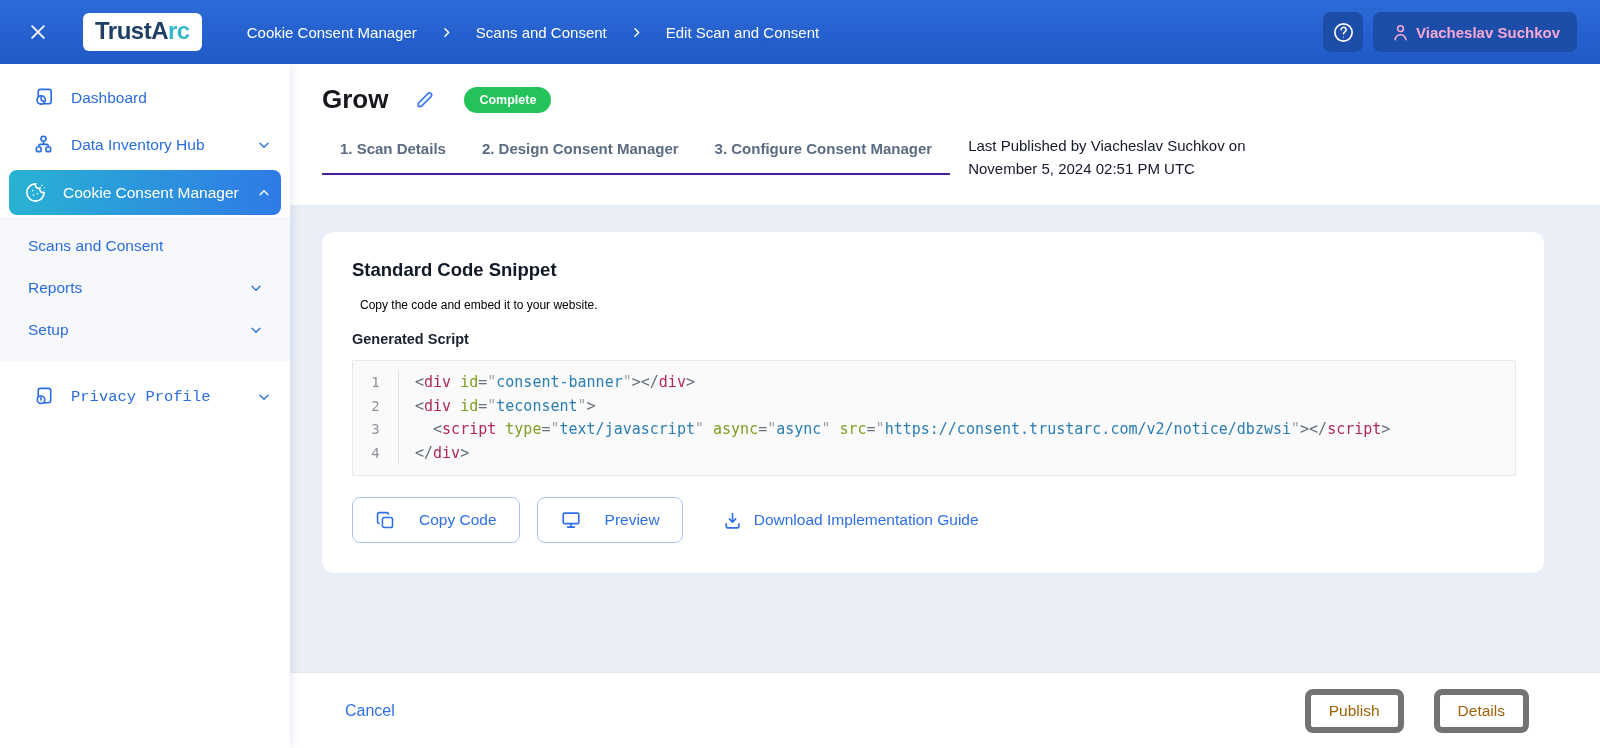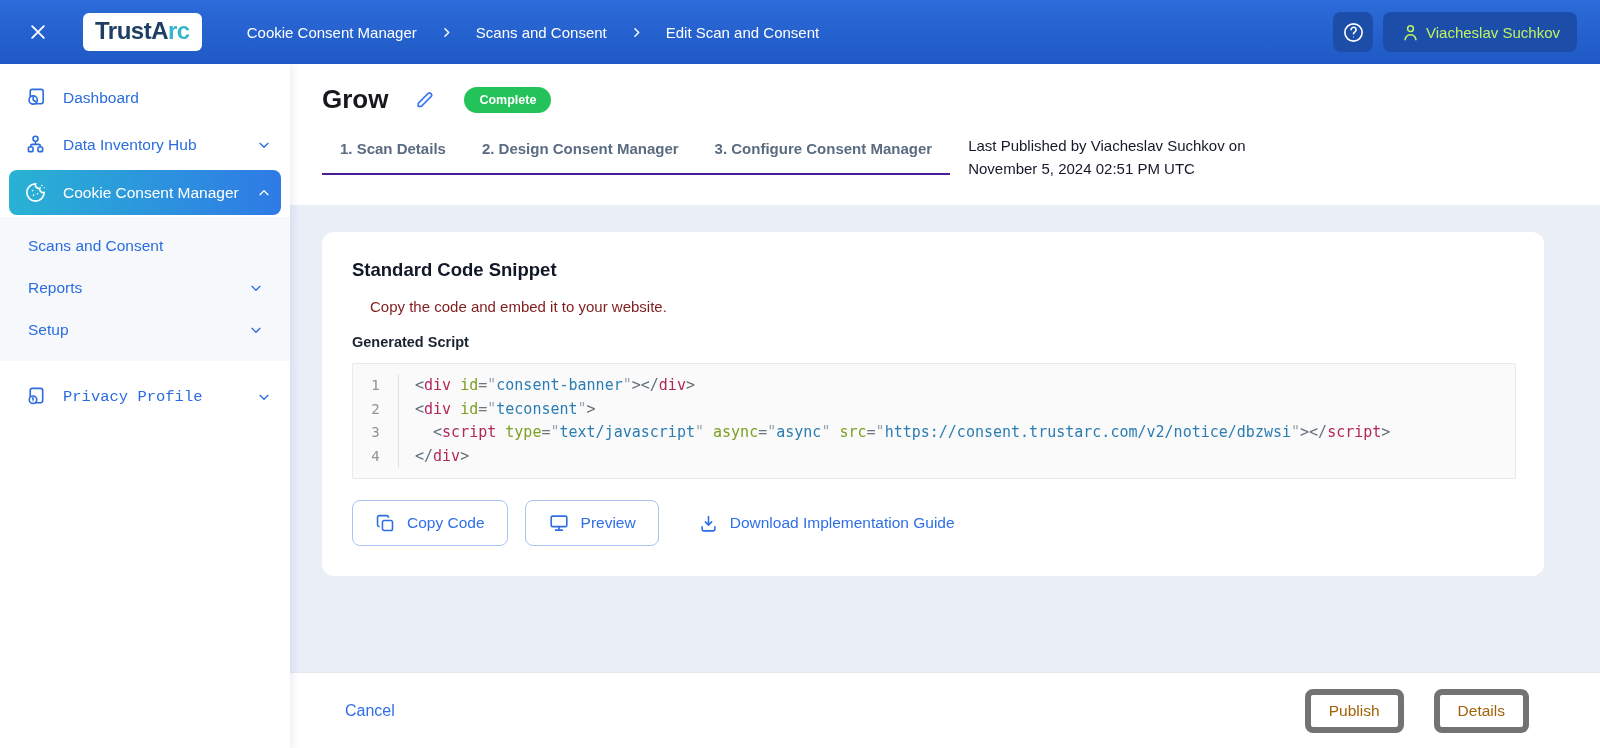--- a/index.html
+++ b/index.html
@@ -30,29 +30,29 @@
   .logo{background:#fff;border-radius:6px;padding:4px 12px 6px;margin-left:27px;
     font-weight:bold;font-size:24px;letter-spacing:-0.5px;line-height:1.2;}
   .logo-a{color:#1f3e63;}
   .logo-b{color:#35b6ca;}
   .breadcrumb{display:flex;align-items:center;margin-left:45px;color:#fff;font-size:15px;}
   .crumb{cursor:pointer;white-space:nowrap;}
   .crumb-sep{margin:0 22px;display:flex;align-items:center;color:#fff;}
   .topbar-right{margin-left:auto;display:flex;align-items:center;gap:10px;}
   .help-btn{width:40px;height:40px;border:none;border-radius:8px;background:var(--header-dark);
     color:#fff;display:flex;align-items:center;justify-content:center;cursor:pointer;}
-  .user-btn{height:40px;border:none;border-radius:8px;background:var(--header-dark);color:#bef264;
+  .user-btn{height:40px;border:none;border-radius:8px;background:var(--header-dark);color:#f9a8d4;
     display:flex;align-items:center;gap:5px;padding:0 17px;font-size:15px;cursor:pointer;
-    font-family:"Liberation Sans",sans-serif;}
+    font-family:"Liberation Sans",sans-serif;font-weight:bold;}
 
   
   .body{flex:1;display:flex;min-height:0;}
   .sidebar{width:290px;flex-shrink:0;background:#fff;padding-top:10px;
     box-shadow:2px 0 8px rgba(25,55,115,0.10);position:relative;z-index:4;}
-  .side-item{display:flex;align-items:center;gap:16px;padding:12px 18px 12px 24px;
+  .side-item{display:flex;align-items:center;gap:16px;padding:12px 18px 12px 32px;
     color:#2b6de0;font-size:15.5px;cursor:pointer;}
   .side-item .icon svg{display:block;}
   .side-item .chev{margin-left:auto;display:flex;}
   .side-item.active{
     background:linear-gradient(90deg,var(--grad1) 0%,var(--grad2) 100%);
     color:#fff;border-radius:8px;margin:2px 9px;padding:11px 9px 11px 15px;}
   .side-sub{background:#f6f8fb;padding:8px 0 10px;margin-top:2px;}
   .sub-item{display:flex;align-items:center;padding:12px 26px 12px 28px;
     color:#2b6de0;font-size:15.5px;cursor:pointer;}
   .sub-item .chev{margin-left:auto;display:flex;}
@@ -73,39 +73,39 @@
   .tab{padding:15px 18px 16px;font-size:15px;font-weight:bold;color:#5b6b81;cursor:pointer;white-space:nowrap;}
   .tab.active{color:var(--accent);background:#fff;
     border:2px solid #c9ddfa;border-bottom:4px solid var(--accent);
     border-radius:10px 10px 0 0;margin-bottom:-3px;padding:13px 21px 13px;}
   .last-pub{font-size:15px;color:#15192a;line-height:23px;margin-left:18px;padding-top:9px;}
 
   
   .content{flex:1;background:#e9eef7;padding:27px 56px 0 32px;min-height:0;}
   .card{background:#fff;border-radius:12px;padding:27px 28px 30px 30px;}
   .card-title{font-size:18.5px;font-weight:bold;color:#101726;margin:0 0 17px;}
-  .card-sub{font-size:15px;color:#7f1d1d;margin:0 18px 19px;}
+  .card-sub{font-size:12px;color:#000000;margin:0 8px 19px;}
   .script-label{font-size:14.5px;font-weight:bold;color:#1a2232;margin-bottom:13px;}
 
   .codeblock{background:#fafafa;border:1px solid #e7e9ec;border-radius:2px;
     display:flex;padding:10px 0;font-family:"DejaVu Sans Mono",monospace;font-size:15px;}
   .gutter{width:46px;flex-shrink:0;border-right:1px solid #dfe2e8;color:#8c939c;text-align:center;}
   .gutter div{height:23.5px;line-height:23.5px;font-size:14px;}
   .codecol{flex:1;padding-left:16px;overflow:hidden;}
   .codecol .cl{height:23.5px;line-height:23.5px;white-space:pre;}
   .tk-p{color:#63707c;}
   .tk-t{color:#b2265a;}
   .tk-a{color:#7d9f23;}
   .tk-v{color:#2b7db3;}
   .tk-q{color:#9aa5ad;}
   .tk-o{color:#6b7480;}
   .tk-s{color:#383a42;}
 
   .btn-row{display:flex;align-items:center;margin-top:21px;}
-  .btn-outline{display:flex;align-items:center;gap:11px;height:46px;padding:0 22px;
+  .btn-outline{display:flex;align-items:center;gap:23px;height:46px;padding:0 22px;
     background:#fff;border:1px solid #a9c3f2;border-radius:8px;color:#2e6fe8;
     font-size:15.5px;cursor:pointer;font-family:"Liberation Sans",sans-serif;}
   .btn-outline + .btn-outline{margin-left:17px;}
   .link-download{display:flex;align-items:center;gap:11px;color:#2e6fe8;font-size:15.5px;
     margin-left:33px;cursor:pointer;background:none;border:none;font-family:"Liberation Sans",sans-serif;}
 
   
   .footer{height:76px;flex-shrink:0;background:#fff;border-top:1px solid #e5e8ef;
     display:flex;align-items:center;padding:0 71px 0 55px;}
   .cancel{color:#2e6fe8;font-size:16px;cursor:pointer;background:none;border:none;

